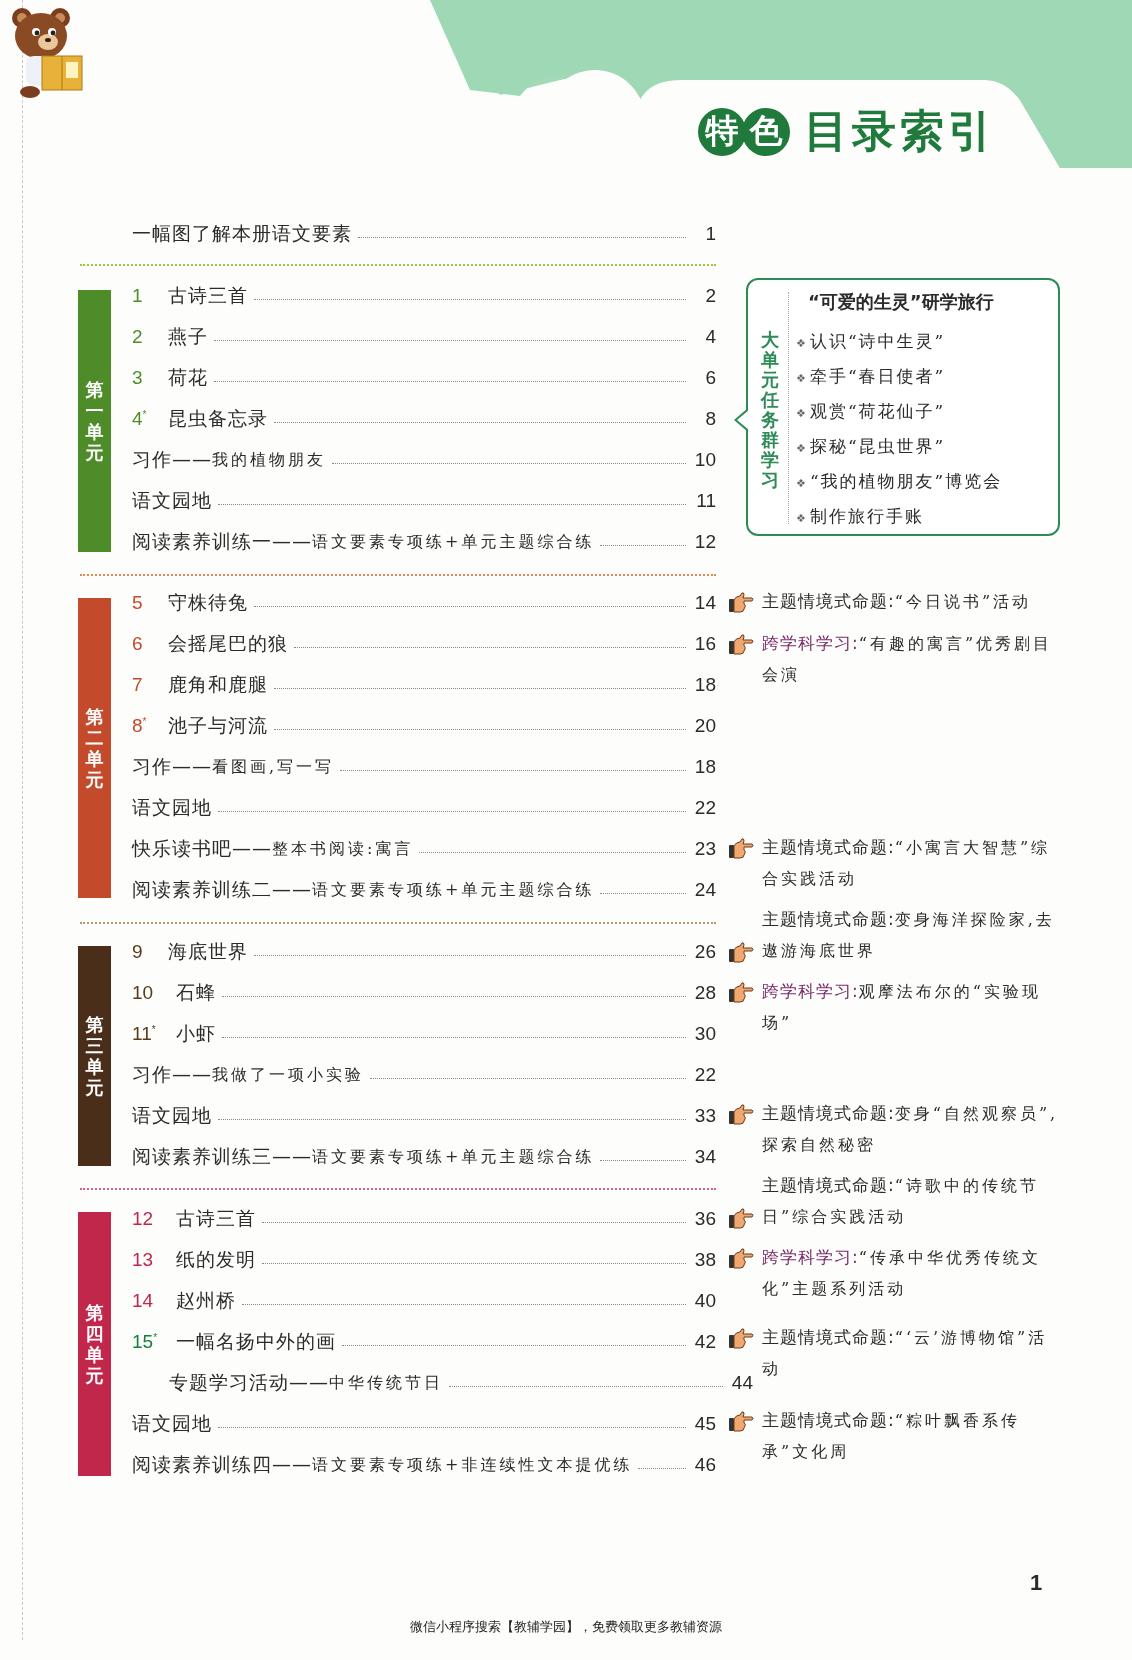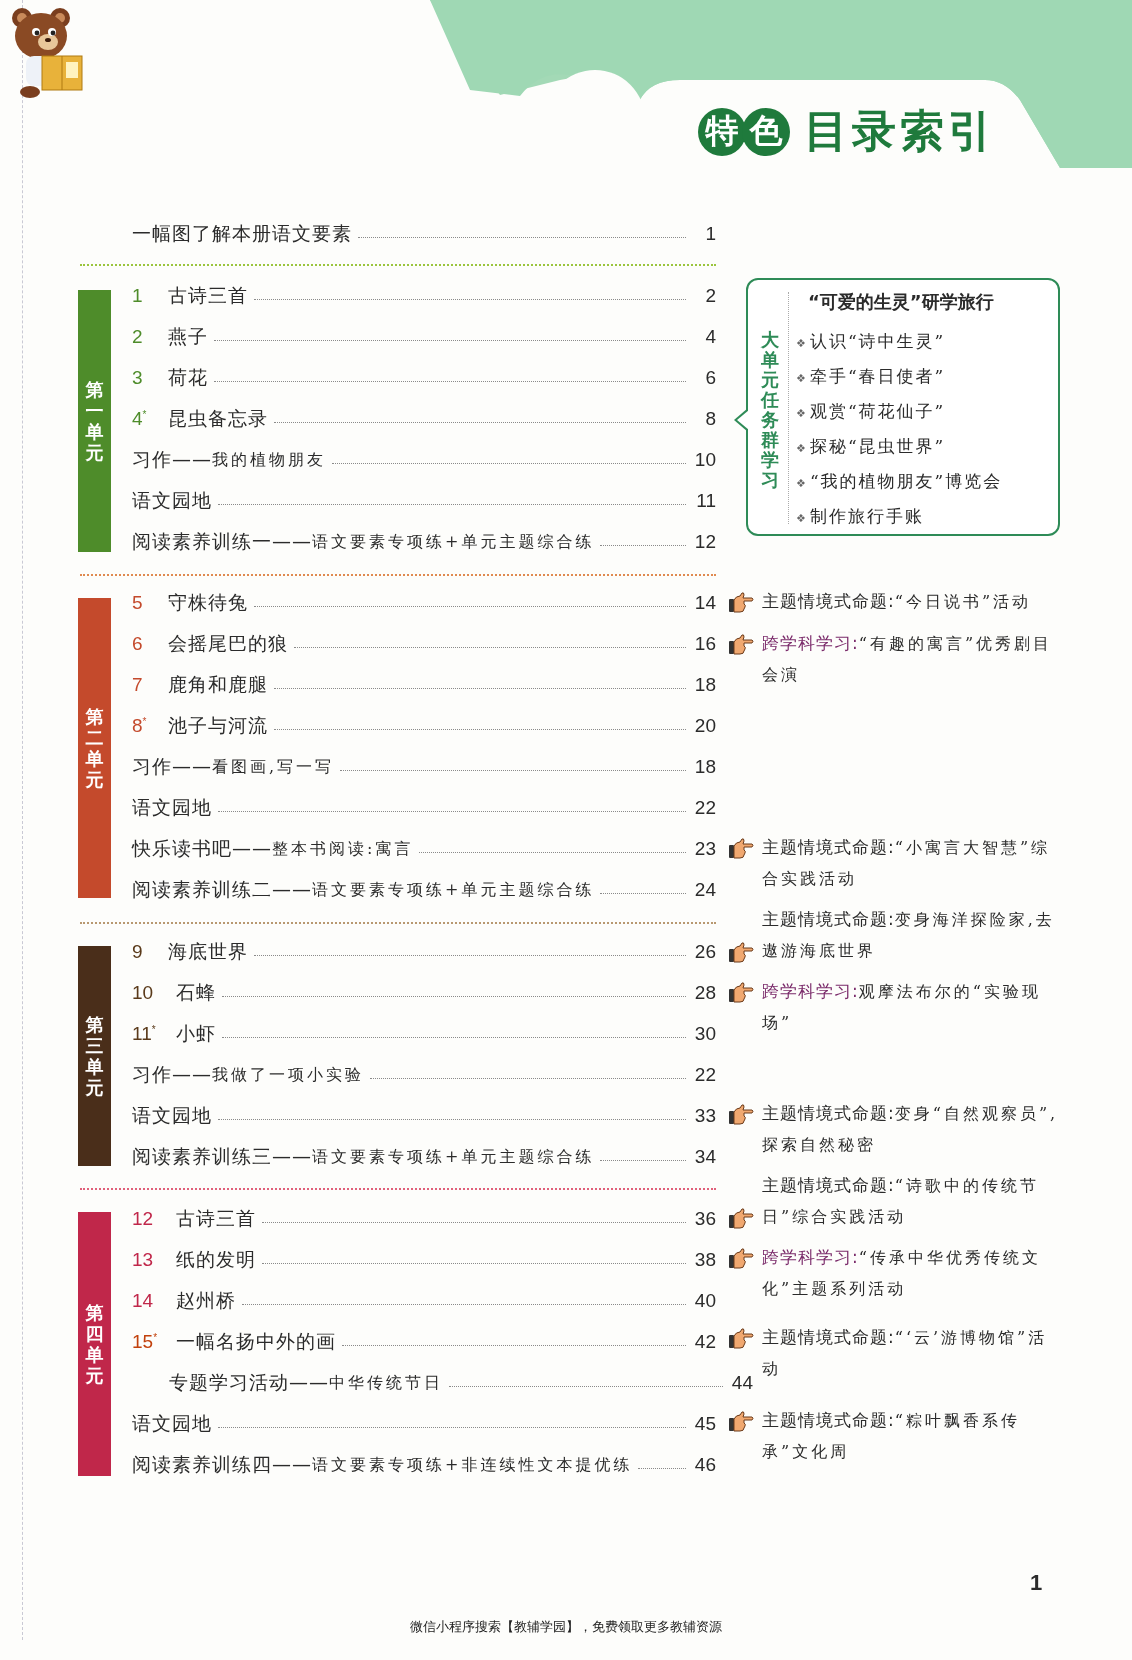--- a/index.html
+++ b/index.html
@@ -260,21 +260,21 @@
       <span class="leader"></span>
       <span class="page">38</span>
     </div>
     <div class="row" style="top: 1287px;">
       <span class="num" style="color: rgb(192, 39, 74); width: 44px;"><span>14</span></span>
       <span class="title">赵州桥</span>
       <span class="leader"></span>
       <span class="page">40</span>
     </div>
     <div class="row" style="top: 1328px;">
-      <span class="num" style="color: #c2410c; width: 44px;"><span>15</span><sup>*</sup></span>
+      <span class="num" style="color: #15803d; width: 44px;"><span>15</span><sup>*</sup></span>
       <span class="title">一幅名扬中外的画</span>
       <span class="leader"></span>
       <span class="page">42</span>
     </div>
     <div class="row" style="top: 1369px; margin-left: 37px;">
       <span class="title">专题学习活动——</span>
       <span class="sub">中华传统节日</span>
       <span class="leader"></span>
       <span class="page">44</span>
     </div>

